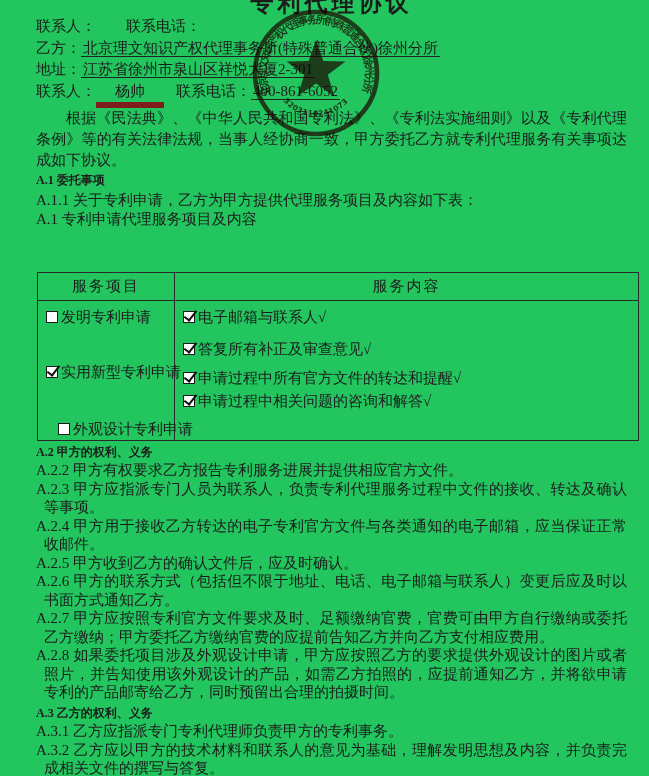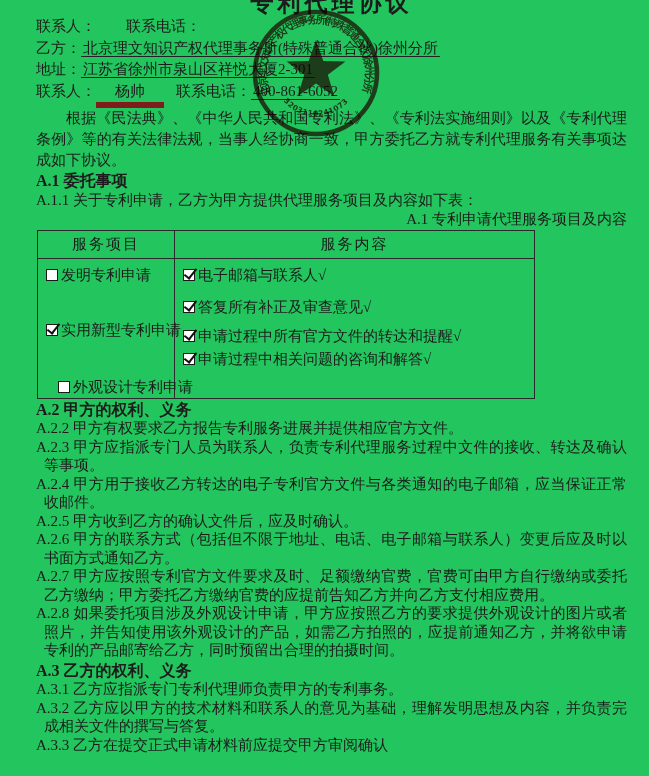--- a/index.html
+++ b/index.html
@@ -20,26 +20,26 @@
     letter-spacing: 4px; line-height: 24px; margin-top: -8px;
     white-space: nowrap;
   }
   .party-block p { line-height: 21.5px; }
   .u { border-bottom: 1px solid #222; padding: 0 2px 0 2px; }
   .u-pad { display: inline-block; min-width: 68px; text-align: center; border-bottom: 6px solid #7f1d1d; }
   .gap30 { display: inline-block; width: 30px; }
   .gap12 { display: inline-block; width: 12px; }
   .preamble { line-height: 21px; text-indent: 2em; text-align: justify; }
   .a1-block { line-height: 19.5px; }
-  .a1-block .caption { text-align: right; }
-  h2.sec-head { font-size: 16px; font-weight: bold; }
+  .a1-block .caption { text-align: left; }
+  h2.sec-head { font-size: 12px; font-weight: bold; }
   .a1-block h2 { line-height: 19.5px; }
   .svc-table {
-    width: 498px; margin-left: 1px;
-    border-collapse: collapse; table-layout: fixed;
+    width: 602px; margin-left: 1px;
+    border-collapse: collapse; table-layout: fixed; margin-top: 42px;
   }
   .svc-table th, .svc-table td { border: 1.4px solid #2a2a2a; }
   .svc-table th {
     height: 28px; font-weight: normal; text-align: center;
     font-size: 15px; letter-spacing: 2px;
   }
   .col-item { width: 137px; }
   .svc-table td { height: 140px; vertical-align: top; padding: 0 0 0 8px; }
   .svc-row { line-height: 21px; white-space: nowrap; }
   .left-cell .svc-row:nth-child(1) { margin-top: 6px; }

